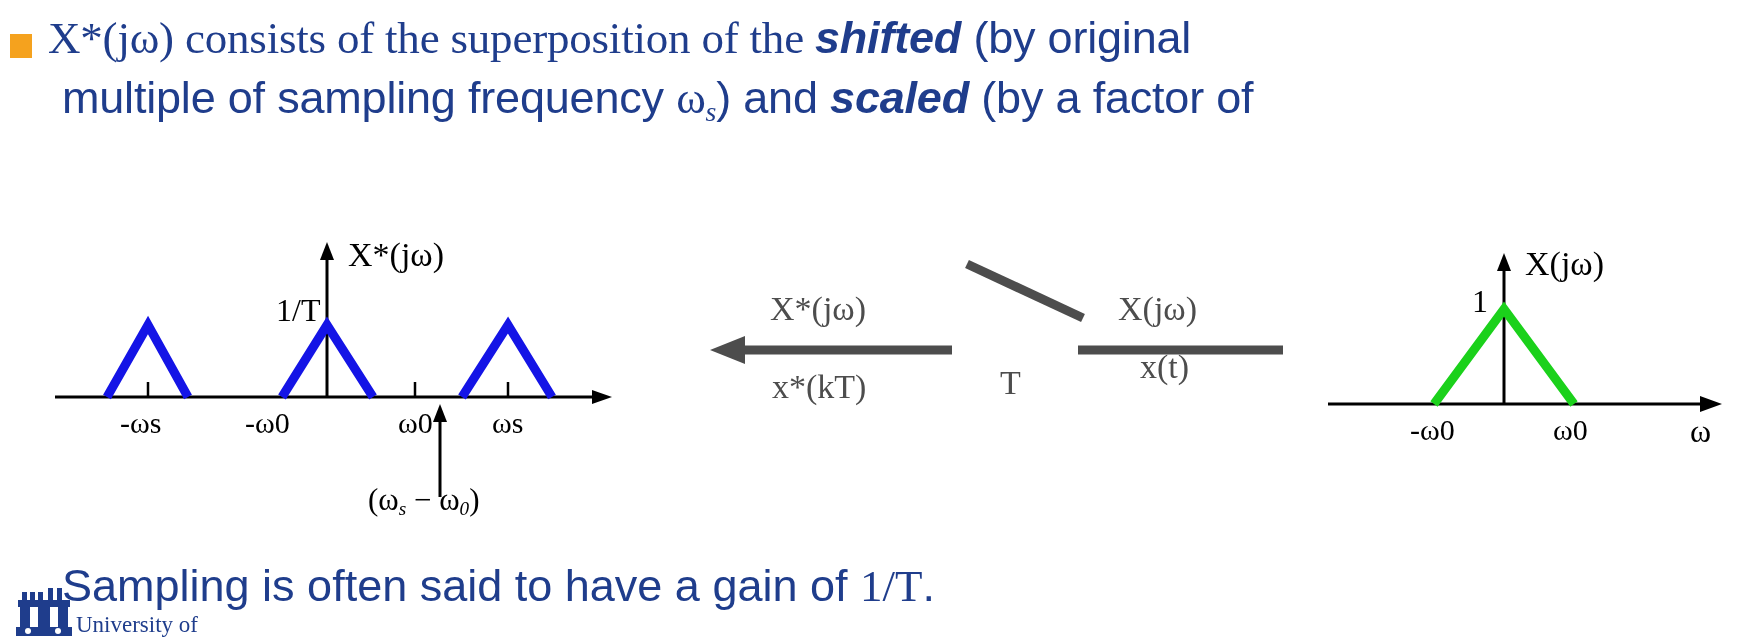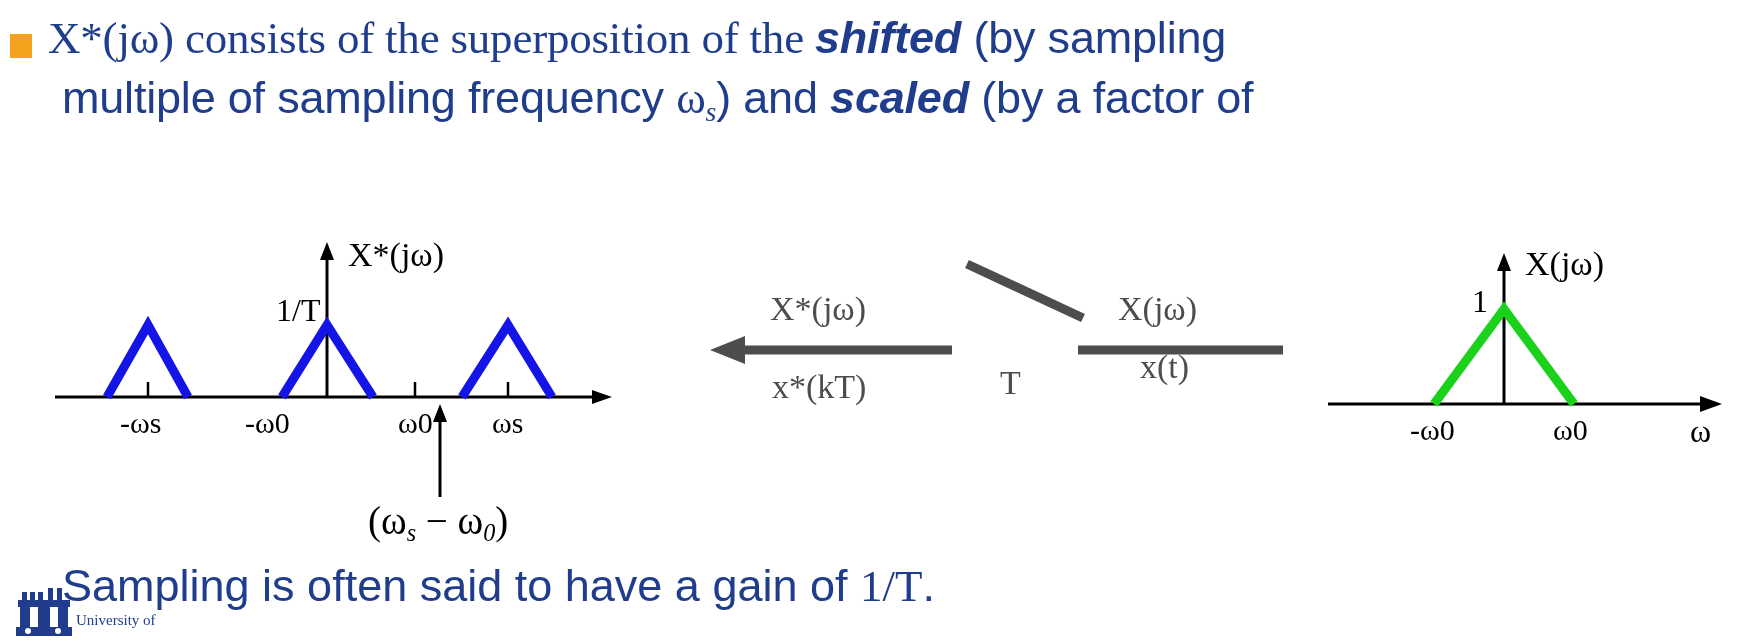--- a/index.html
+++ b/index.html
@@ -106,32 +106,32 @@
     left: 14px;
     top: 582px;
     width: 60px;
     height: 62px;
   }
   .logo-text {
     position: absolute;
     left: 76px;
     top: 612px;
     font-family: "Liberation Serif", "DejaVu Serif", serif;
-    font-size: 15px;
+    font-size: 23px;
     color: #1F3D8C;
     white-space: nowrap;
   }
 </style>
 </head>
 <body>
 
 <div class="bullet-block">
   <div class="bullet-marker"></div>
   <div class="bullet-text">
-    <span class="ln ln1"><span class="mi">X*(j</span><span class="mi">ω</span><span class="mi">) consists of the superposition of the </span><span class="bold-em">shifted</span><span> (by sampling</span></span>
+    <span class="ln ln1"><span class="mi">X*(j</span><span class="mi">ω</span><span class="mi">) consists of the superposition of the </span><span class="bold-em">shifted</span><span> (by original</span></span>
     <span class="ln ln2"><span>multiple of sampling frequency </span><span class="mi">ω</span><span class="sub">s</span><span>) and </span><span class="bold-em">scaled</span><span> (by a factor of</span></span>
   </div>
 </div>
 
 <div class="figure">
 
   <svg class="fig-svg" width="1750" height="320" viewBox="0 0 1750 320">
 
     <g>
       <line x1="55" y1="165" x2="592" y2="165" stroke="#000000" stroke-width="3"></line>
@@ -192,21 +192,21 @@
   <div class="fig-label" style="left:245px; top:174px; font-size:30px;">
     <span class="mi">-ω0</span>
   </div>
   <div class="fig-label" style="left:398px; top:174px; font-size:30px;">
     <span class="mi">ω0</span>
   </div>
   <div class="fig-label" style="left:492px; top:174px; font-size:30px;">
     <span class="mi">ωs</span>
   </div>
 
-  <div class="fig-label" style="left:368px; top:266px; font-size:39px;">
+  <div class="fig-label" style="left:368px; top:250px; font-size:31px;">
     <span class="mr">(</span><span class="mi">ω</span><span class="sub">s</span><span class="mr"> − </span><span class="mi">ω</span><span class="sub">0</span><span class="mr">)</span>
   </div>
 
   <div class="fig-label gray" style="left:770px; top:58px; font-size:34px;">
     <span class="mi">X*(jω)</span>
   </div>
   <div class="fig-label gray" style="left:772px; top:136px; font-size:34px;">
     <span class="mi">x*(kT)</span>
   </div>
   <div class="fig-label gray" style="left:1000px; top:132px; font-size:34px;">

